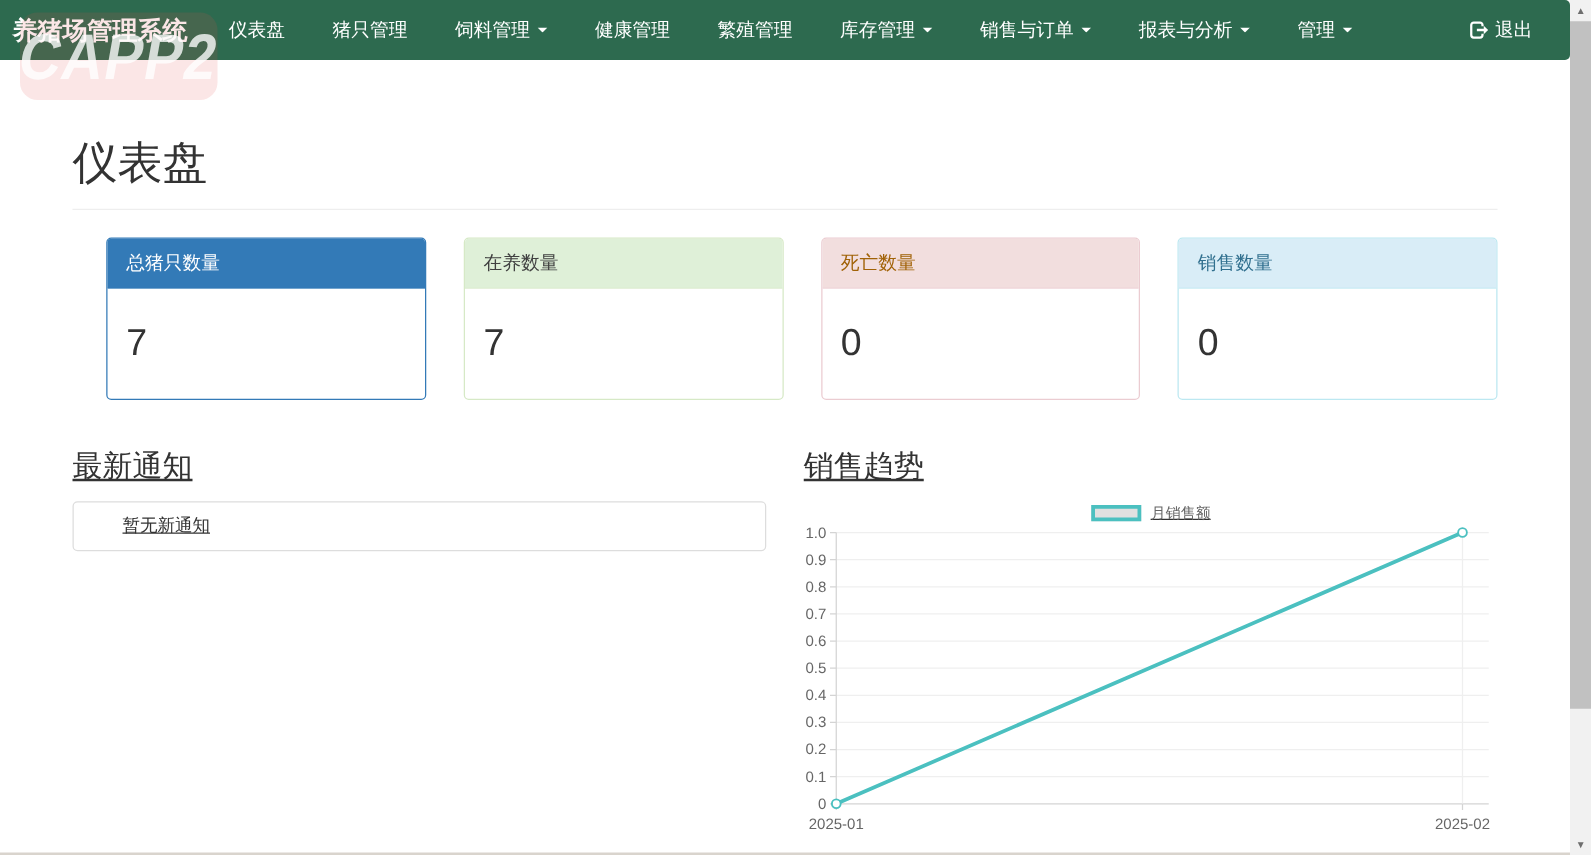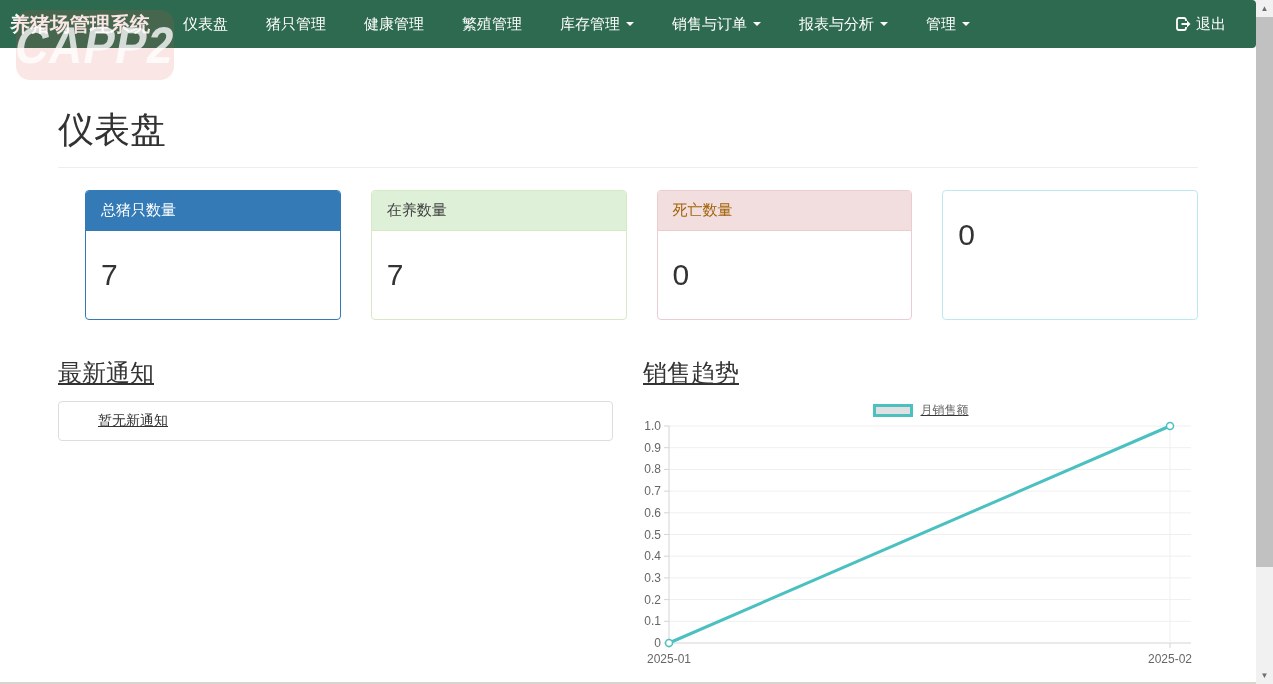--- a/index.html
+++ b/index.html
@@ -78,20 +78,23 @@
   <nav class="navbar">
     <div class="brand">养猪场管理系统</div>
     <ul class="nav-menu" id="nav-menu">
         <li>
           <a class="nav-link">仪表盘</a>
         </li>
         <li>
           <a class="nav-link">猪只管理</a>
         </li>
         <li>
+          <a class="nav-link">饲料管理<span class="caret"></span></a>
+        </li>
+        <li>
           <a class="nav-link">健康管理</a>
         </li>
         <li>
           <a class="nav-link">繁殖管理</a>
         </li>
         <li>
           <a class="nav-link">库存管理<span class="caret"></span></a>
         </li>
         <li>
           <a class="nav-link">销售与订单<span class="caret"></span></a>
@@ -127,20 +130,21 @@
       </div>
       <div class="panel panel-success">
         <div class="panel-heading">在养数量</div>
         <div class="panel-body">7</div>
       </div>
       <div class="panel panel-danger">
         <div class="panel-heading">死亡数量</div>
         <div class="panel-body">0</div>
       </div>
       <div class="panel panel-info">
+        <div class="panel-heading">销售数量</div>
         <div class="panel-body">0</div>
       </div>
     </div>
 
     <div class="two-col">
       <div class="col">
         <h2 class="section-title">最新通知</h2>
         <div class="list-group">
           <div class="list-group-item">暂无新通知</div>
         </div>

